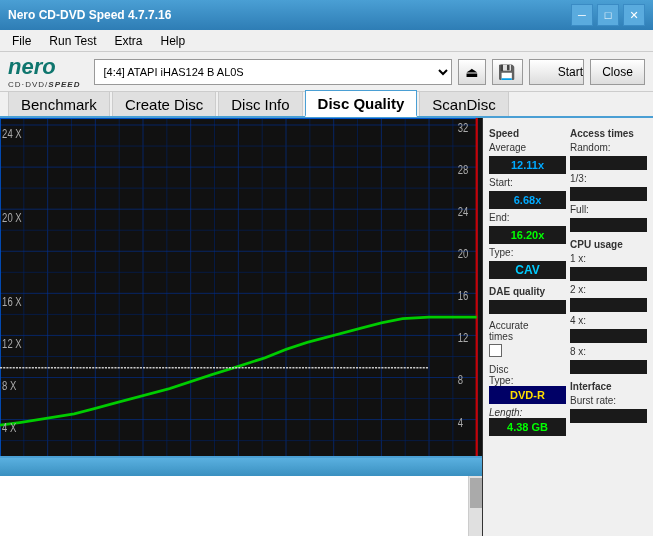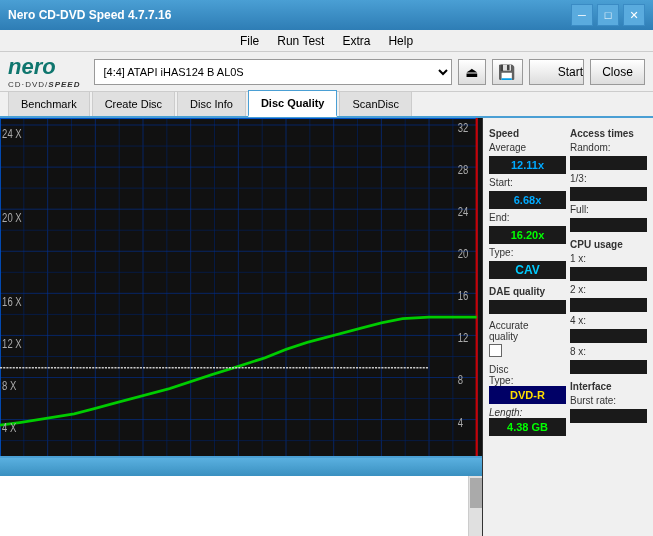--- a/index.html
+++ b/index.html
@@ -30,21 +30,20 @@
 
     
     .menu-bar {
       background: #f0f0f0;
       height: 22px;
       display: flex;
       align-items: center;
       padding: 0 4px;
       border-bottom: 1px solid #ccc;
       gap: 2px;
-      justify-content: center;
     }
     .menu-item {
       padding: 2px 8px;
       cursor: pointer;
       font-size: 12px;
     }
 
     
     .toolbar {
       background: #f0f0f0;
@@ -96,21 +95,21 @@
       align-items: flex-end;
       padding: 0 8px;
       border-bottom: 2px solid #4a9fd4;
     }
     .tab {
       padding: 12px 12px;
       border: 1px solid #ccc;
       border-bottom: none;
       background: #e0e0e0;
       cursor: pointer;
-      font-size: 11px;
+      font-size: 15px;
       margin-right: 2px;
       height: 20px;
       display: flex; align-items: center;
     }
     .tab.active {
       background: white;
       border-color: #4a9fd4;
       border-bottom: 2px solid white;
       font-weight: bold;
       position: relative; top: 1px;
@@ -408,21 +407,21 @@
         <div class="info-label">End:</div>
         <div class="info-value green">16.20x</div>
         <div class="info-label">Type:</div>
         <div class="info-value cav">CAV</div>
 
         <div class="section-title" style="margin-top:4px;">DAE quality</div>
         <div class="info-value" style="min-height:14px;"></div>
 
         <div style="margin-top:3px;">
           <div class="info-label">Accurate</div>
-          <div class="info-label">quality</div>
+          <div class="info-label">times</div>
           <div class="checkbox-row">
             <div class="mini-checkbox"></div>
           </div>
         </div>
 
         <div style="margin-top:4px;">
           <div class="info-label">Disc</div>
           <div class="info-label">Type:</div>
           <div class="disc-type-value">DVD-R</div>
           <div class="info-label" style="margin-top:3px;font-style:italic;">Length:</div>

